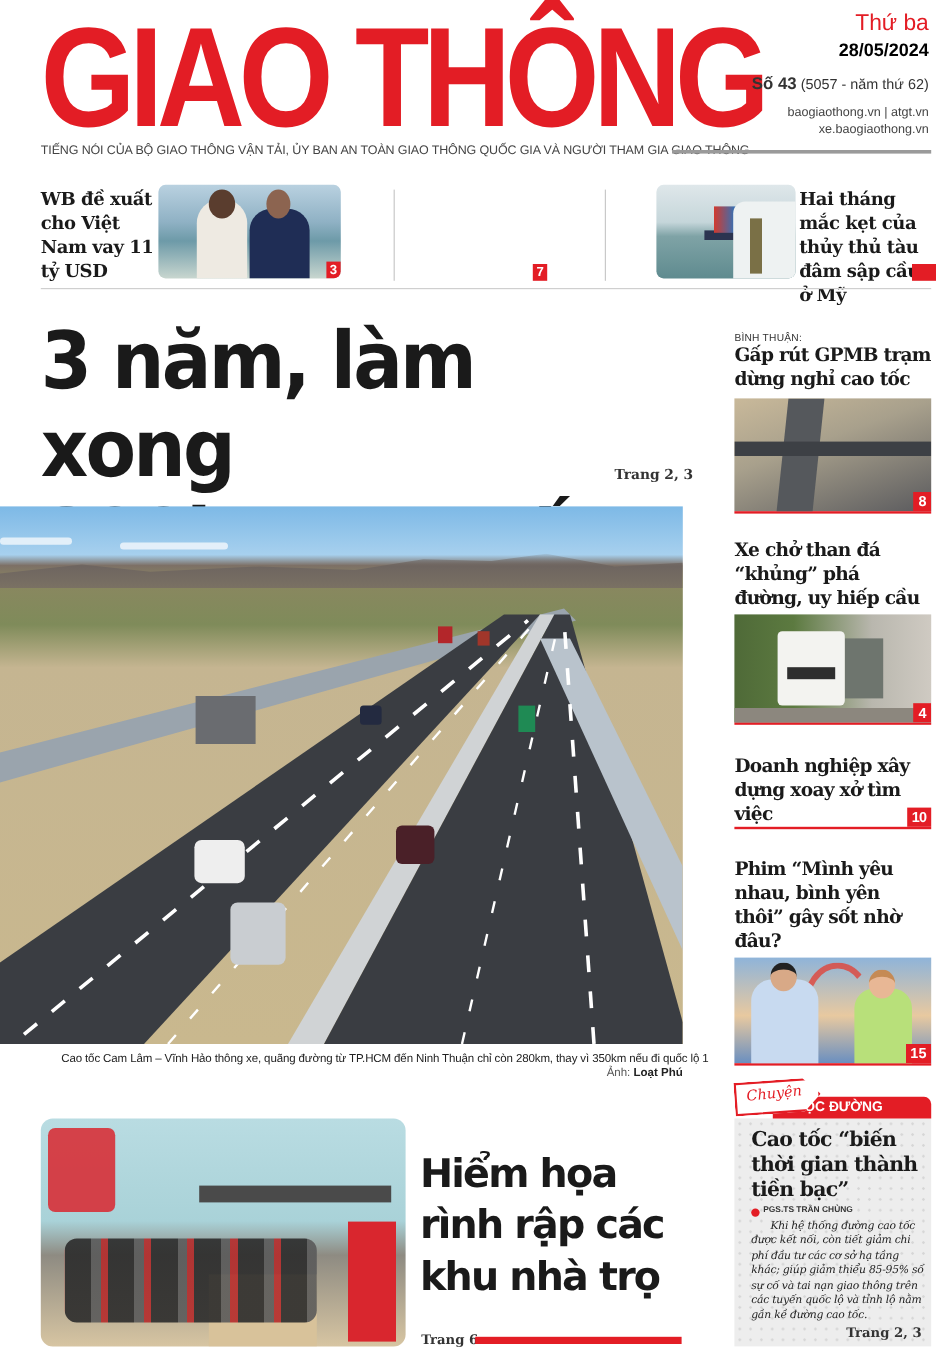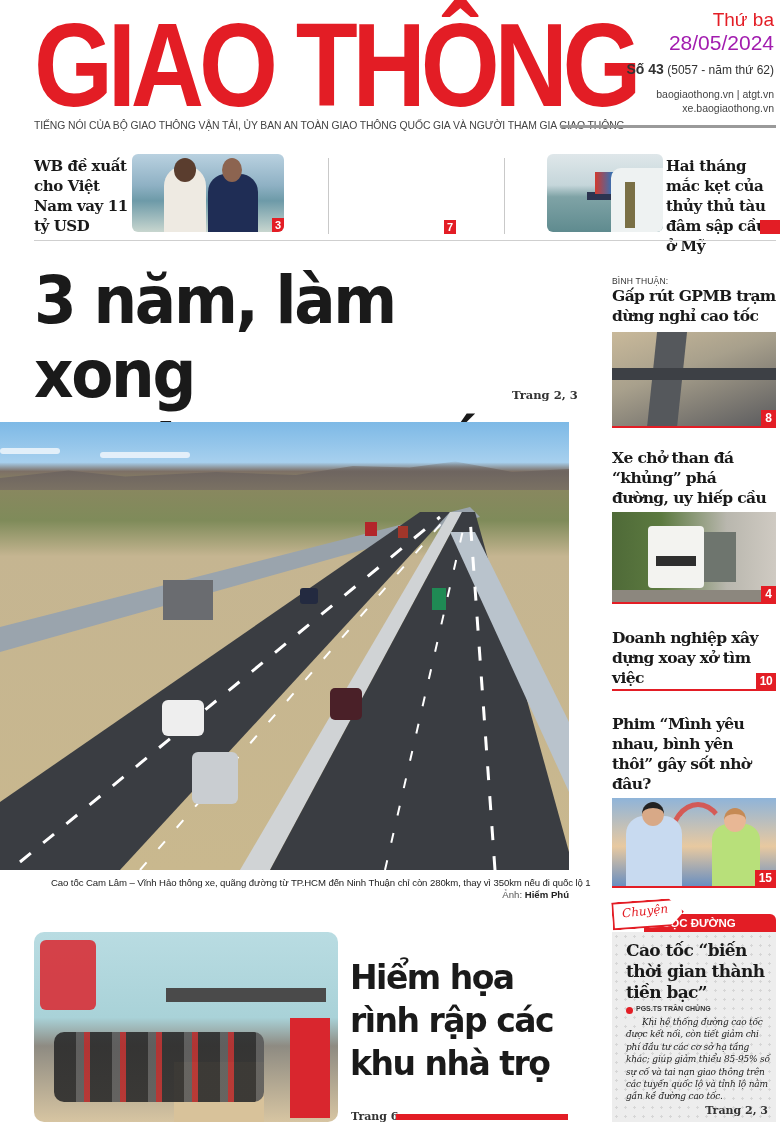--- a/index.html
+++ b/index.html
@@ -17,21 +17,21 @@
     white-space: nowrap;
   }
   .tagline {
     position: absolute; left: 34px; top: 120px;
     font-family: "Liberation Sans", sans-serif; font-size: 10.4px;
     color: #444; letter-spacing: -0.1px; white-space: nowrap;
   }
   .tagline-rule { position: absolute; left: 560px; top: 125px; width: 216px; height: 3px; background: #9a9a9a; }
   .dateblock { position: absolute; right: 6px; top: 9px; text-align: right; font-family: "Liberation Sans", sans-serif; }
   .weekday { font-size: 19px; color: #e31d25; line-height: 22px; }
-  .date { font-size: 21px; color: #a21caf; font-weight: 400; line-height: 24px; }
+  .date { font-size: 15px; color: #000000; font-weight: 700; line-height: 24px; }
   .issue { font-size: 12px; color: #333; margin-top: 6px; }
   .issue b { font-size: 14px; }
   .urls { font-size: 10.5px; color: #444; margin-top: 10px; line-height: 14px; }
 
   
   .teasers { position: absolute; left: 34px; top: 152px; width: 742px; height: 88px; }
   .teaser-title { font-family: "DejaVu Serif", serif; font-weight: 700; font-size: 15px; line-height: 20px; color: #1a1a1a; letter-spacing: -0.4px; }
   .badge { display: inline-block; background: #e31d25; color: #fff; font-family: "Liberation Sans", sans-serif; font-weight: 700; font-size: 11px; line-height: 14px; padding: 0 3px; }
   .t1-title { position: absolute; left: 0; top: 4px; width: 100px; }
   .t1-photo { position: absolute; left: 98px; top: 2px; width: 152px; height: 78px; border-radius: 6px; overflow: hidden;
@@ -193,21 +193,21 @@
     <rect x="192" y="330" width="46" height="52" rx="6" fill="#c9cdd1"></rect>
     <rect x="330" y="266" width="32" height="32" rx="5" fill="#4a2028"></rect>
     <rect x="300" y="166" width="18" height="16" rx="3" fill="#232a40"></rect>
     <rect x="365" y="100" width="12" height="14" fill="#b3262a"></rect>
     <rect x="398" y="104" width="10" height="12" fill="#a1362a"></rect>
     <rect x="163" y="158" width="50" height="40" fill="#6a6c70"></rect>
     <rect x="432" y="166" width="14" height="22" fill="#1f8a54"></rect>
   </svg>
 </div>
 <div class="caption">Cao tốc Cam Lâm – Vĩnh Hảo thông xe, quãng đường từ TP.HCM đến Ninh Thuận chỉ còn 280km, thay vì 350km nếu đi quốc lộ 1</div>
-<div class="credit"><span>Ảnh:</span> <b>Hiểm Phú</b></div>
+<div class="credit"><span>Ảnh:</span> <b>Loạt Phú</b></div>
 
 <div class="second-photo">
   <div class="sp-chair"></div>
   <div class="sp-loft"></div>
   <div class="sp-floor"></div>
   <div class="sp-bikes"></div>
   <div class="sp-right"></div>
 </div>
 <h2 class="second-headline">Hiểm họa rình rập các khu nhà trọ</h2>
 <div class="second-ref">Trang 6</div>

